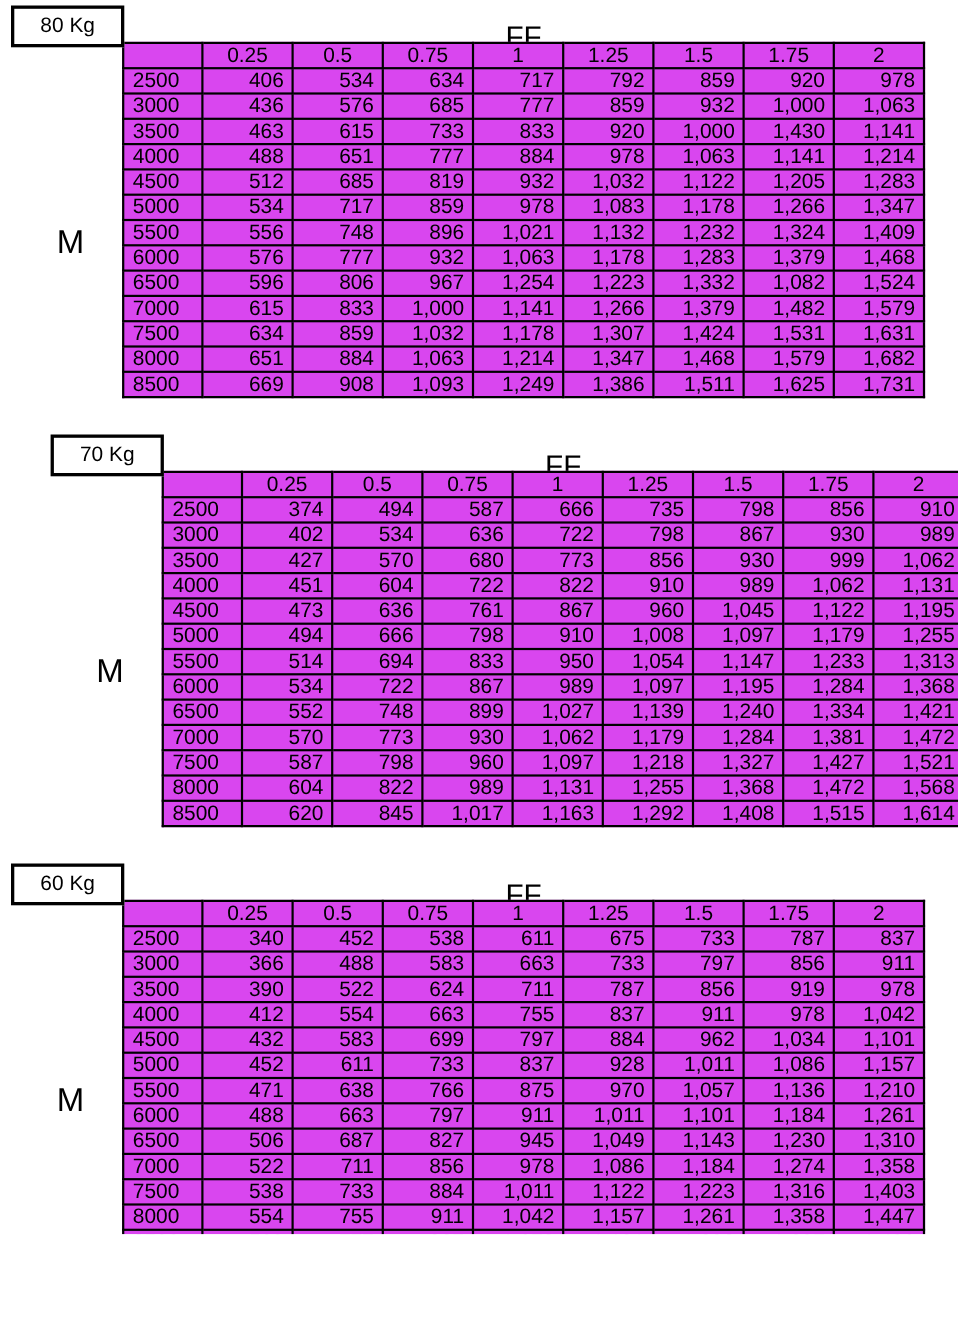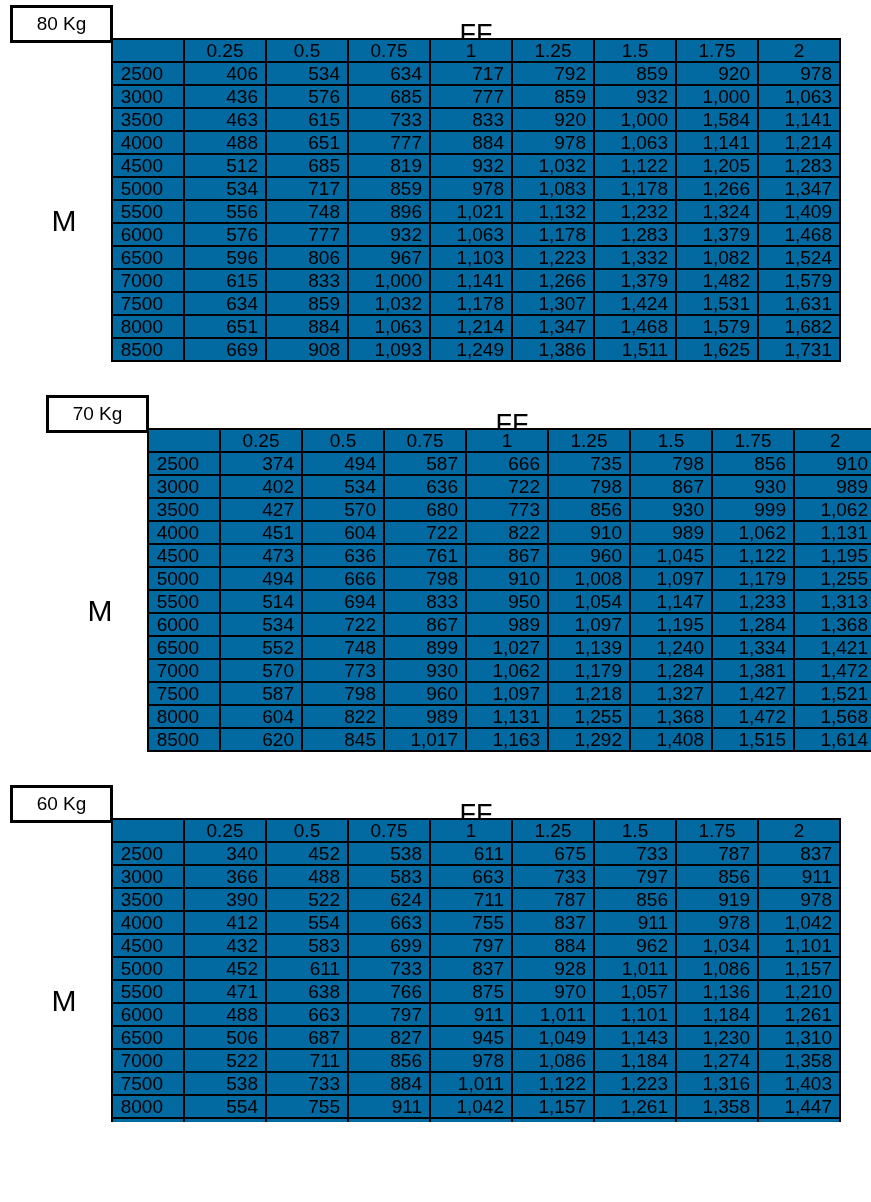--- a/index.html
+++ b/index.html
@@ -59,21 +59,21 @@
     line-height: 36px;
   }
   table.data-table {
     position: absolute;
     left: 111px;
     top: 33px;
     width: 730px;
     border-collapse: collapse;
     table-layout: fixed;
     border: 2px solid #000000;
-    background: #0369a1;
+    background: #d946ef;
   }
   table.data-table col.rowhdr { width: 72px; }
   table.data-table col.datacol { width: 82px; }
   table.data-table th,
   table.data-table td {
     border: 2px solid #000000;
     height: 21px;
     padding: 0;
     font-size: 19px;
     font-weight: normal;
@@ -151,21 +151,21 @@
             <td>1,063</td>
           </tr>
           <tr>
             <th>3500</th>
             <td>463</td>
             <td>615</td>
             <td>733</td>
             <td>833</td>
             <td>920</td>
             <td>1,000</td>
-            <td>1,584</td>
+            <td>1,430</td>
             <td>1,141</td>
           </tr>
           <tr>
             <th>4000</th>
             <td>488</td>
             <td>651</td>
             <td>777</td>
             <td>884</td>
             <td>978</td>
             <td>1,063</td>
@@ -214,21 +214,21 @@
             <td>1,178</td>
             <td>1,283</td>
             <td>1,379</td>
             <td>1,468</td>
           </tr>
           <tr>
             <th>6500</th>
             <td>596</td>
             <td>806</td>
             <td>967</td>
-            <td>1,103</td>
+            <td>1,254</td>
             <td>1,223</td>
             <td>1,332</td>
             <td>1,082</td>
             <td>1,524</td>
           </tr>
           <tr>
             <th>7000</th>
             <td>615</td>
             <td>833</td>
             <td>1,000</td>

